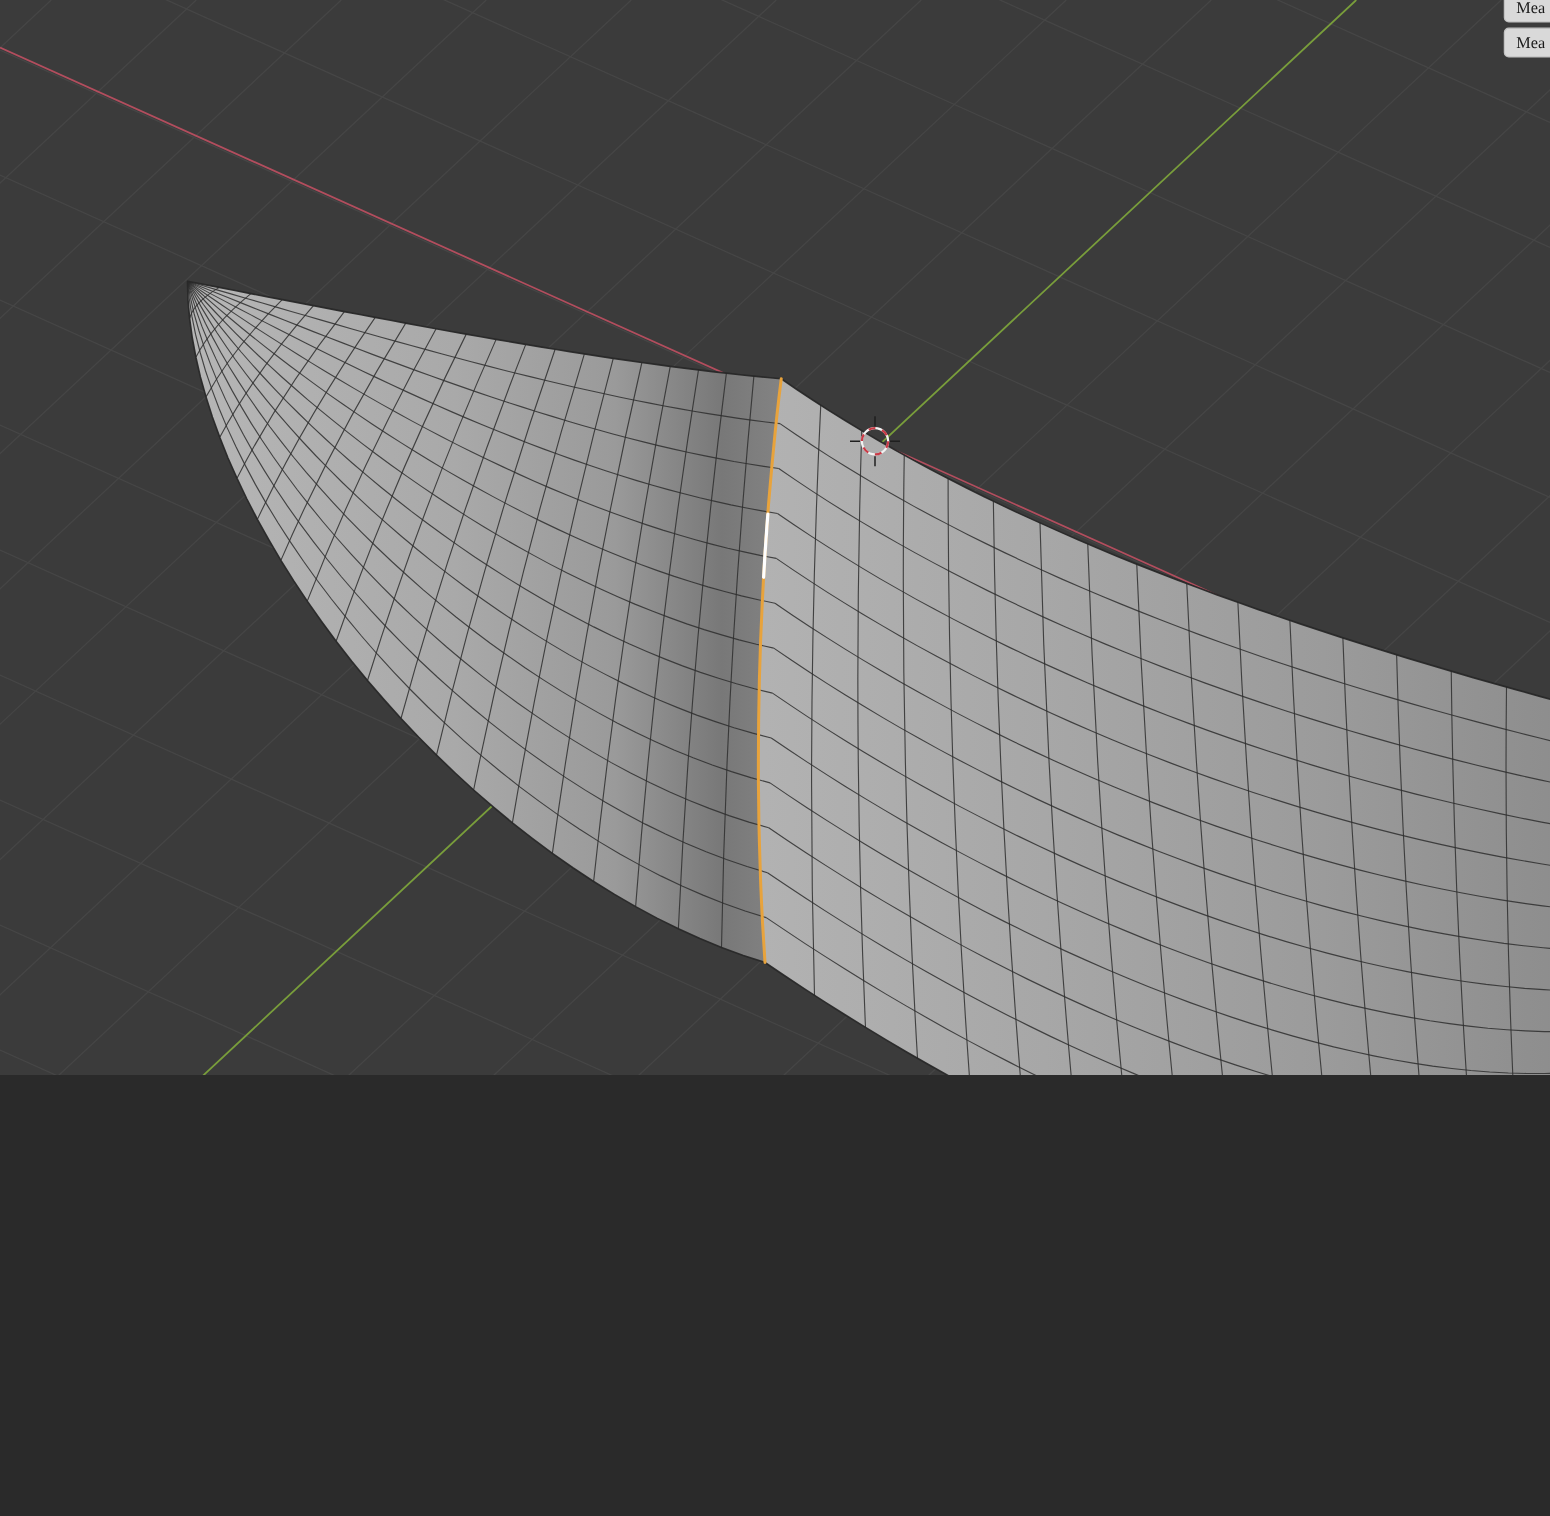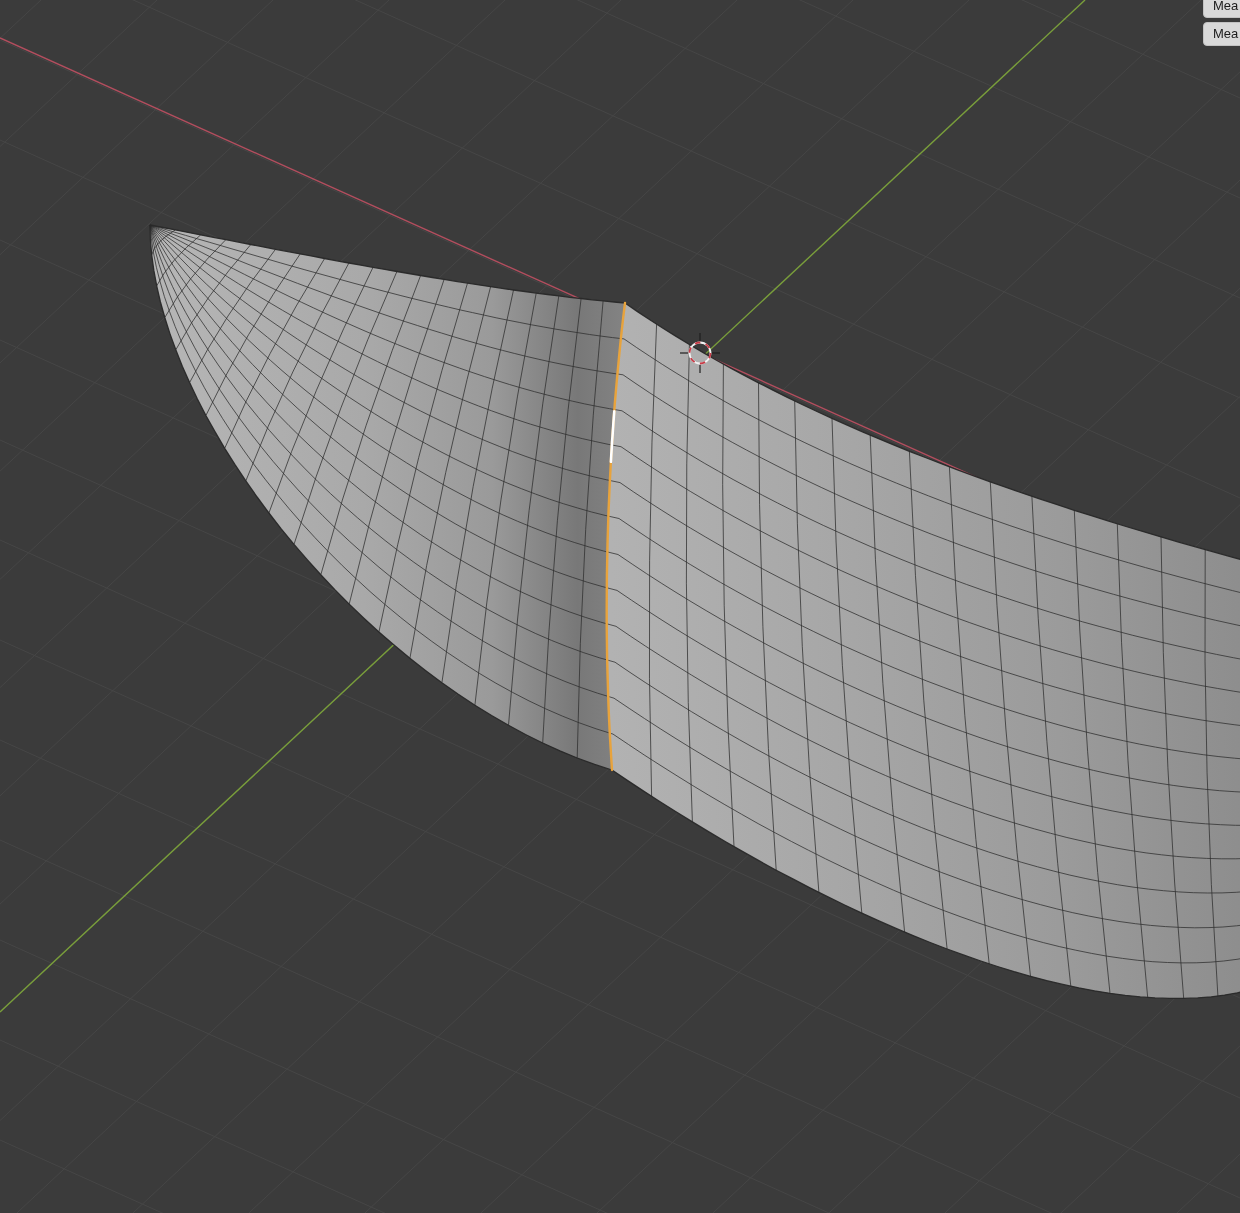--- a/index.html
+++ b/index.html
@@ -1,22 +1,22 @@
 <!DOCTYPE html>
 <html><head>
 <meta charset="utf-8">
 <style>
   html,body{margin:0;padding:0;background:#2a2a2a;}
   #app{
     position:relative;
     width:1240px;
-    height:1213px;
+    height:860px;
     overflow:hidden;
     background:#5eead4;
-    font-family:Liberation Sans, sans-serif;
+    font-family:Liberation Serif, serif;
   }
   #viewport-svg{position:absolute;left:0;top:0;width:1240px;height:1213px;display:block;}
   .menu-flyout{position:absolute;top:0;left:1203px;width:60px;height:60px;}
   .menu-btn{
     position:absolute;left:0;width:72px;height:24px;
     background:#d9d9d9;border:1px solid #c2c2c2;border-radius:4px;
     color:#1b1b1b;font-size:13px;line-height:22px;
     padding-left:9px;box-sizing:border-box;
     white-space:nowrap;overflow:hidden;
   }

